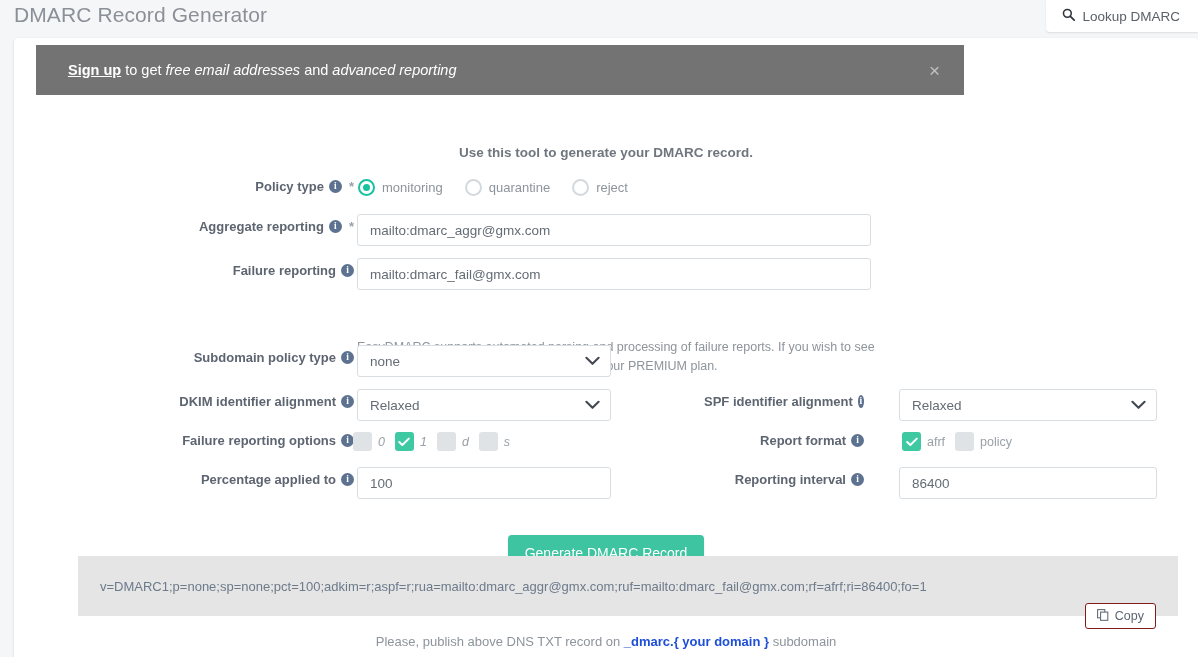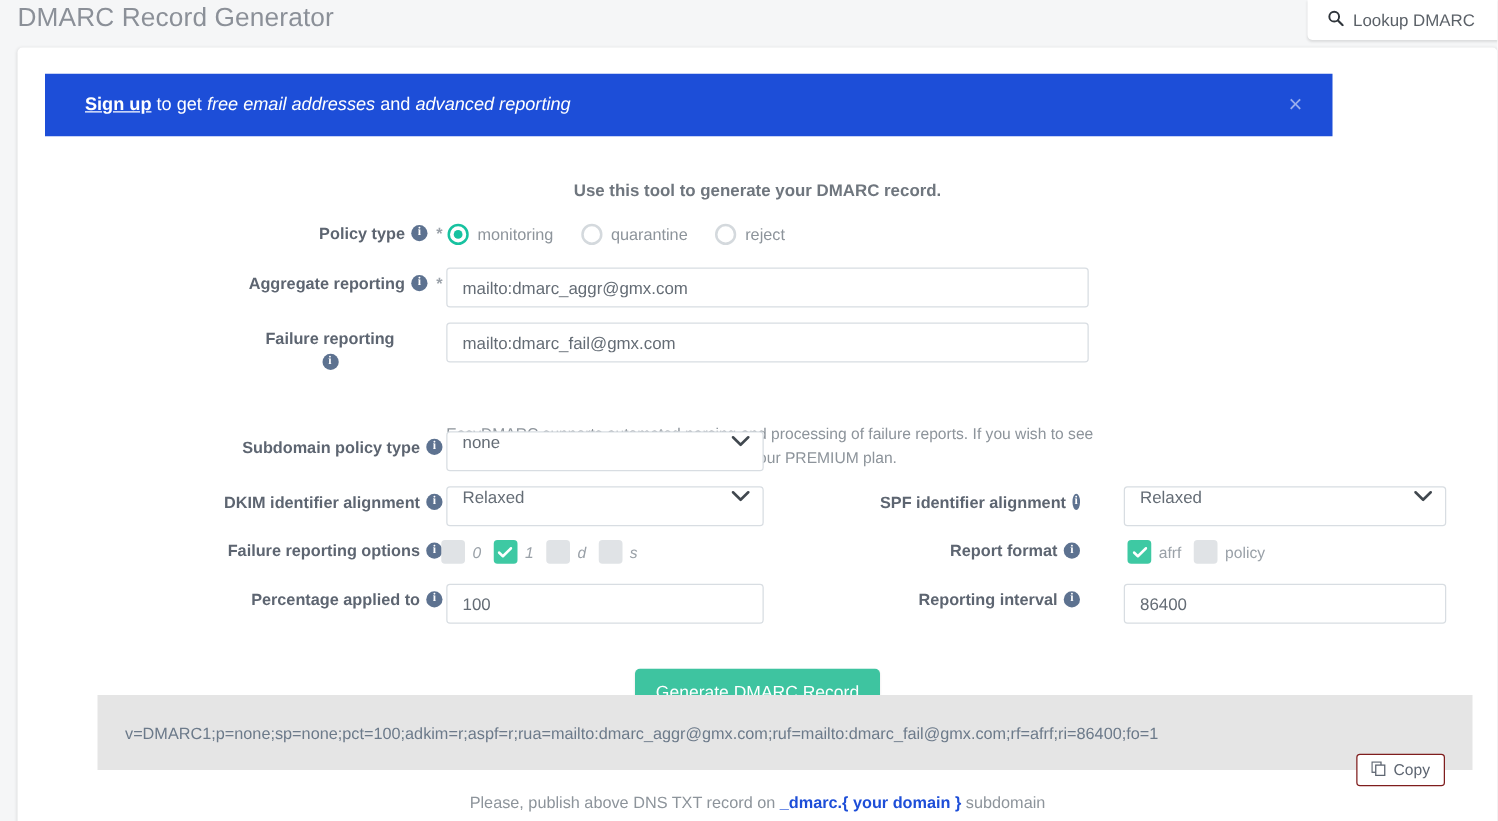--- a/index.html
+++ b/index.html
@@ -39,23 +39,23 @@
   .card {
     position: absolute; left: 14px; top: 38px;
     width: 1184px; height: 640px;
     background: #ffffff;
     border-top-left-radius: 4px; border-top-right-radius: 4px;
     box-shadow: 0 1px 3px rgba(0,0,0,.13);
   }
 
   
   .banner {
-    position: absolute; left: 22px; top: 21px;
-    width: 1030px; height: 50px;
-    background: #1d4ed8;
+    position: absolute; left: 22px; top: 7px;
+    width: 928px; height: 50px;
+    background: #737373;
     display: flex; align-items: center;
   }
   .banner-text {
     margin-left: 32px; color: #ffffff; font-size: 14.5px; white-space: nowrap;
   }
   .banner-text a {
     color: #fff; text-decoration: underline; font-weight: bold;
   }
   .banner-text em { font-style: italic; }
   .banner-close {
@@ -89,21 +89,21 @@
   .req { color: #9aa1a9; font-size: 13px; margin-left: 2px; }
 
   input.txt, .sel {
     height: 32px; border: 1px solid #d8dde2; border-radius: 3px;
     background: #fff; font-size: 13.5px; color: #646c75;
     padding: 0 12px; font-family: "Liberation Sans", sans-serif;
     outline: none;
   }
   input.txt::placeholder { color: #a9b0b7; }
   .sel {
-    display: flex; align-items: flex-start; justify-content: space-between;
+    display: flex; align-items: center; justify-content: space-between;
     cursor: pointer; position: relative; padding-right: 10px;
   }
   .sel .chev { margin-left: 8px; }
 
   
   .radios { display: flex; align-items: center; gap: 22px; }
   .radio { display: flex; align-items: center; gap: 7px; cursor: pointer; }
   .rdot {
     width: 17px; height: 17px; border-radius: 50%;
     border: 2px solid #d4d9dd; background: #fff;
@@ -224,21 +224,21 @@
     <div class="row" style="left:160px; top:181px; width:180px; height:32px;">
       <div class="lbl" style="width:180px;">
         <span>Aggregate reporting</span>
         <i class="info-i">i</i>
         <span class="req">*</span>
       </div>
     </div>
     <input class="txt" style="position: absolute; left: 343px; top: 176px; width: 514px;" value="mailto:dmarc_aggr@gmx.com">
 
     <div class="row" style="left:160px; top:225px; width:180px; height:32px;">
-      <div class="lbl" style="width:180px;flex-direction:column;">
+      <div class="lbl" style="width:180px;">
         <span>Failure reporting</span>
         <i class="info-i">i</i>
       </div>
     </div>
     <input class="txt" style="position: absolute; left: 343px; top: 220px; width: 514px;" value="mailto:dmarc_fail@gmx.com">
 
     <div class="helper">
       <span>EasyDMARC supports automated parsing and processing of failure reports. If you wish to see DMARC failure reports, please </span><a href="#">subscribe</a><span> to our PREMIUM plan.</span>
     </div>
 

